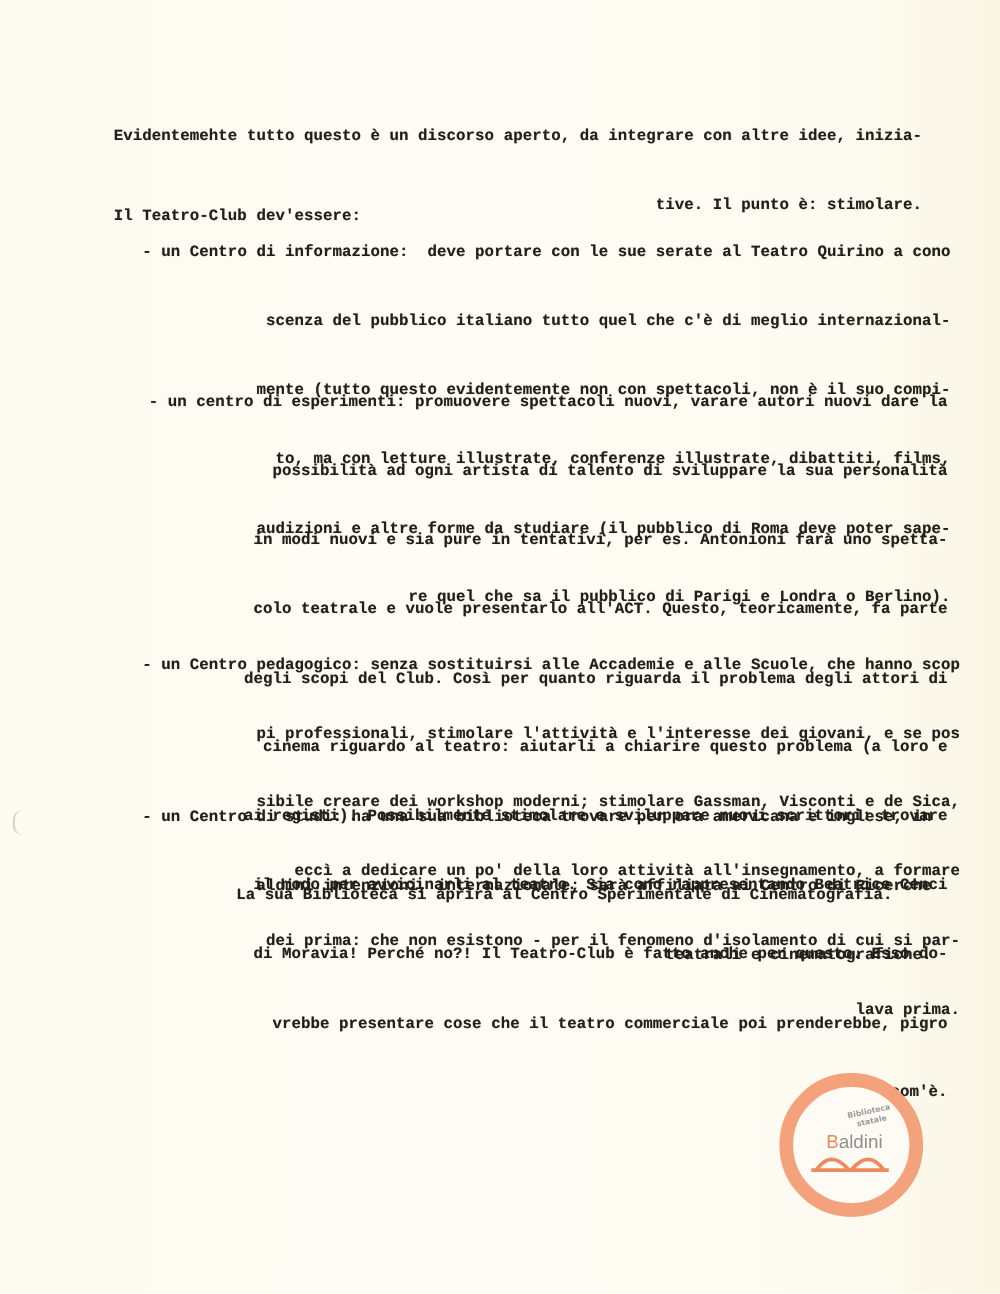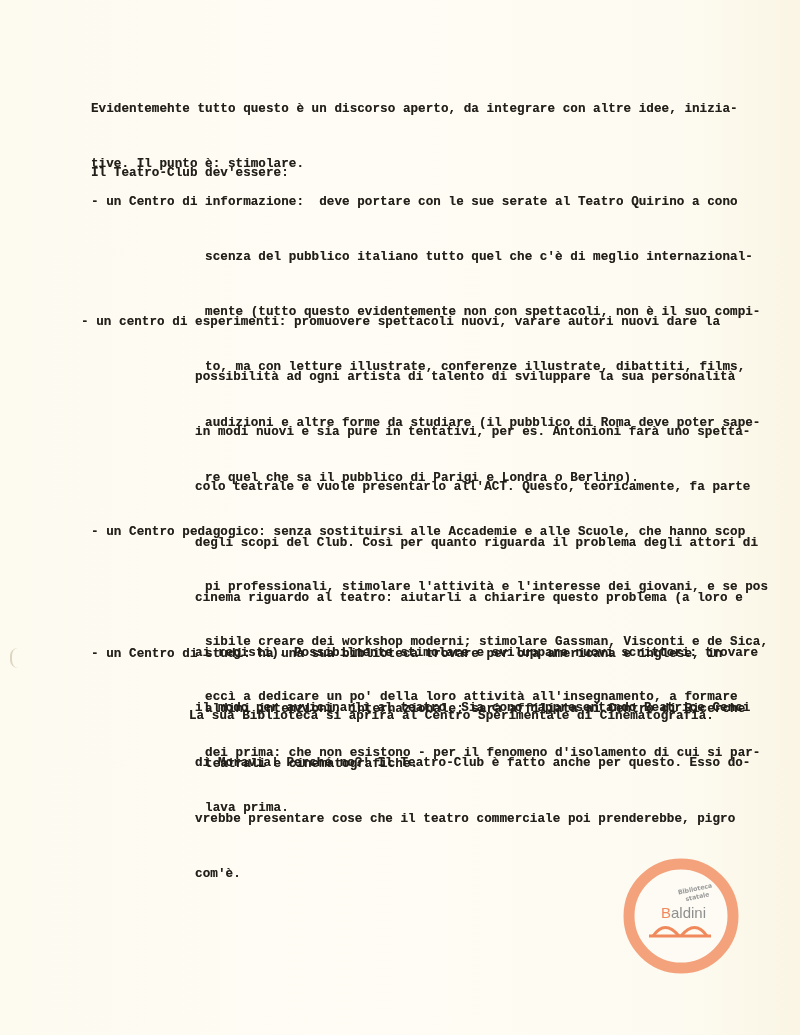--- a/index.html
+++ b/index.html
@@ -13,20 +13,21 @@
       position: relative;
       overflow: hidden;
       font-family: "Liberation Mono", "DejaVu Sans Mono", monospace;
       color: #1e1b17;
     }
     .page {
       position: absolute;
       left: 0; top: 0;
       width: 800px; height: 1035px;
       background: linear-gradient(90deg, #fdfaf0 0%, #fefcf4 40%, #fdfbf1 85%, #faf5e4 100%);
+      text-align: right;
     }
     .typed {
       position: absolute;
       font-size: 12.6px;
       font-weight: bold;
       line-height: 18.4px;
       white-space: pre;
       letter-spacing: 0.05px;
       color: #221f1a;
       text-shadow: 0 0 0.6px rgba(30,25,20,0.55);

